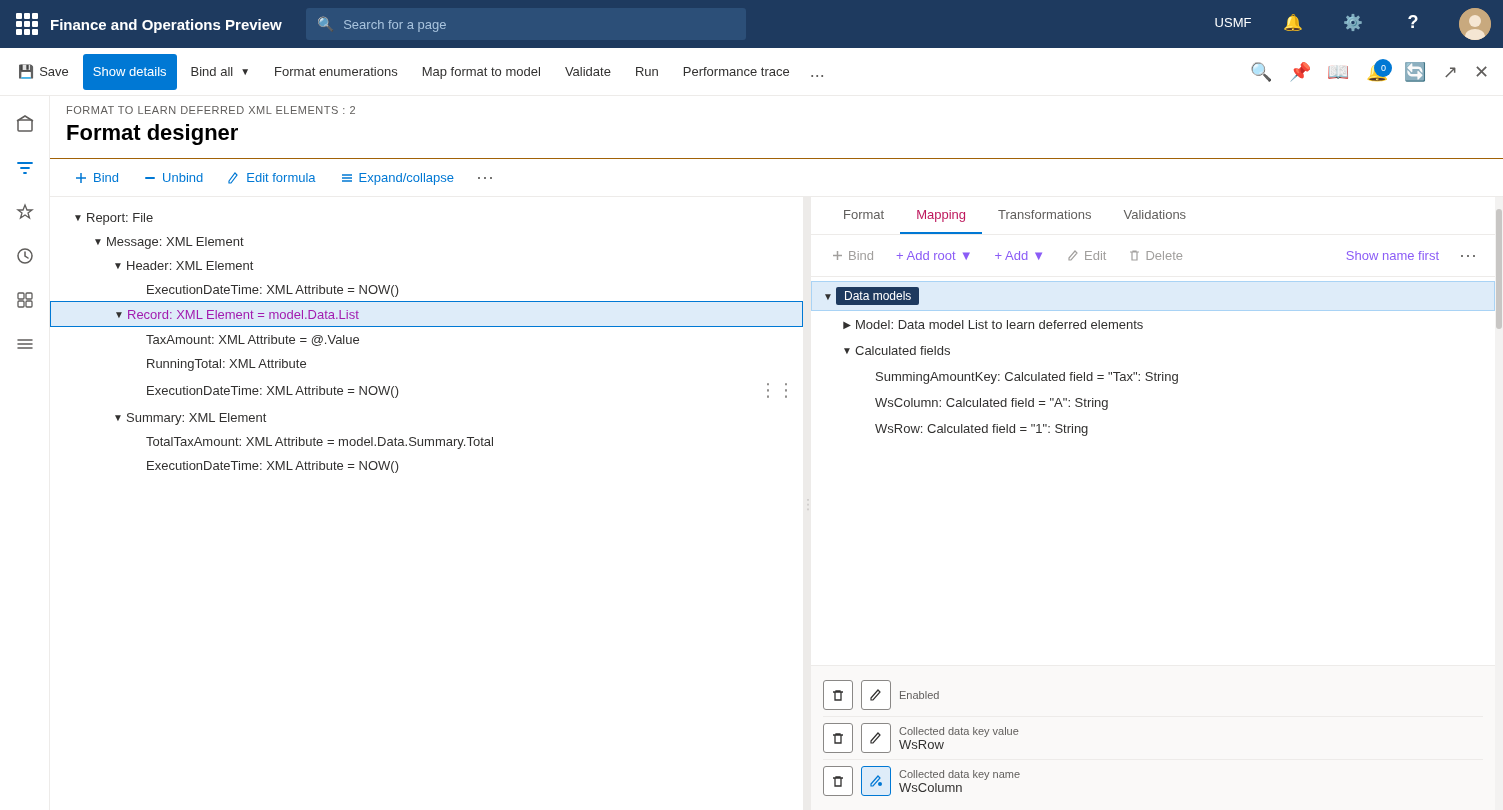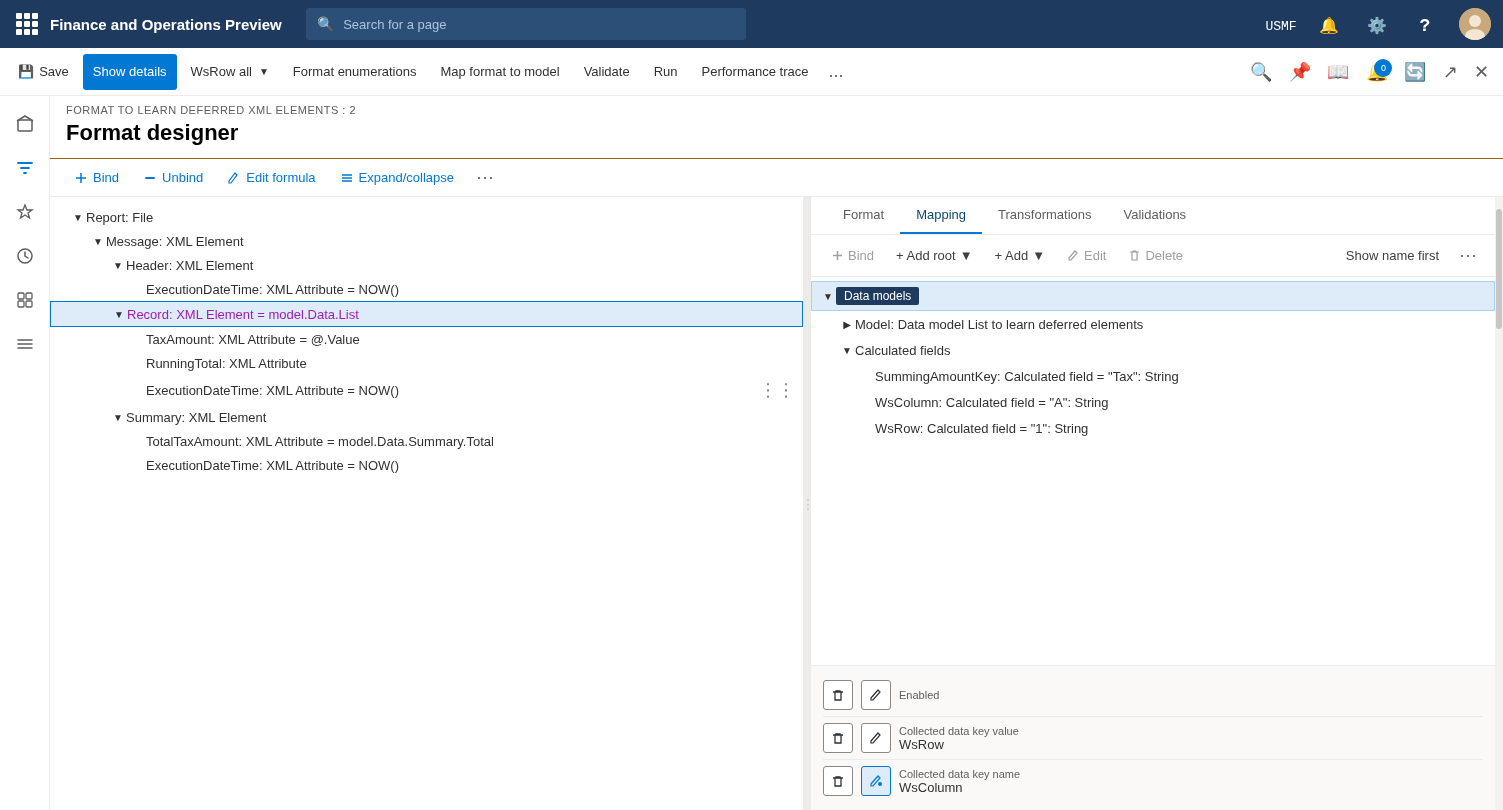--- a/index.html
+++ b/index.html
@@ -13,21 +13,21 @@
     .top-nav .app-grid { width: 30px; height: 30px; display: flex; align-items: center; justify-content: center; cursor: pointer; }
     .top-nav .app-title { font-size: 15px; font-weight: 600; flex: 0 0 auto; margin-right: 16px; }
     .top-nav .search-bar {
       display: flex; align-items: center; background: #2c4f78; border-radius: 3px;
       padding: 0 12px; height: 32px; width: 440px; gap: 8px; flex: 0 0 440px;
     }
     .top-nav .search-bar input {
       background: transparent; border: none; outline: none; color: white; font-size: 13px; width: 100%;
     }
     .top-nav .search-bar input::placeholder { color: #a9c4de; }
-    .top-nav-right { margin-left: auto; display: flex; align-items: flex-end; gap: 20px; font-family: Liberation Mono, monospace; }
+    .top-nav-right { margin-left: auto; display: flex; align-items: flex-start; gap: 32px; }
     .top-nav-icon { width: 28px; height: 28px; display: flex; align-items: center; justify-content: center; cursor: pointer; color: white; font-size: 16px; }
 
     
     .toolbar {
       display: flex; align-items: center; background: white; border-bottom: 1px solid #edebe9;
       height: 48px; padding: 0 8px; gap: 4px;
     }
     .toolbar-btn {
       display: flex; align-items: center; gap: 5px; padding: 6px 10px; border-radius: 3px;
       cursor: pointer; font-size: 13px; color: #323130; border: none; background: transparent;
@@ -77,25 +77,25 @@
     
     .drag-handle { width: 6px; background: #edebe9; cursor: col-resize; flex-shrink: 0; display: flex; align-items: center; justify-content: center; }
     .drag-handle::after { content: '⋮'; color: #c8c6c4; font-size: 14px; }
 
     
     .mapping-pane { flex: 1; display: flex; flex-direction: column; background: white; overflow: hidden; justify-content: flex-end; }
 
     
     .tabs { display: flex; border-bottom: 1px solid #edebe9; padding: 0 16px; }
     .tab { padding: 10px 16px; cursor: pointer; font-size: 13px; color: #605e5c; border-bottom: 2px solid transparent; }
-    .tab.active { color: #0c4a6e; border-bottom: 2px solid #0078d4; font-weight: 500; }
+    .tab.active { color: #be185d; border-bottom: 2px solid #0078d4; font-weight: 500; }
 
     
     .mapping-toolbar { display: flex; align-items: center; gap: 6px; padding: 8px 12px; border-bottom: 1px solid #edebe9; flex-shrink: 0; }
-    .map-btn { display: flex; align-items: center; gap: 4px; padding: 4px 8px; cursor: pointer; color: #404040; font-size: 13px; border-radius: 3px; border: none; background: transparent; }
+    .map-btn { display: flex; align-items: center; gap: 4px; padding: 4px 8px; cursor: pointer; color: #8b5cf6; font-size: 13px; border-radius: 3px; border: none; background: transparent; }
     .map-btn.disabled { color: #a19f9d; cursor: default; }
 
     
     .model-tree { flex: 1; overflow-y: auto; padding: 4px 0; }
     .model-item { display: flex; align-items: center; padding: 5px 8px; cursor: pointer; }
     .model-item.selected { background: #deecf9; border: 1px solid #a9d3f5; }
     .model-toggle { width: 16px; height: 16px; display: flex; align-items: center; justify-content: center; font-size: 10px; color: #323130; flex-shrink: 0; }
     .model-label { font-size: 13px; color: #323130; }
 
     
@@ -161,21 +161,21 @@
 
 <div class="toolbar">
   <button class="toolbar-btn">
     <span>💾</span>
     <span>Save</span>
   </button>
   <button class="toolbar-btn primary">
     <span>Show details</span>
   </button>
   <button class="toolbar-btn">
-    <span>WsRow all</span>
+    <span>Bind all</span>
     <span class="caret">▼</span>
   </button>
   <button class="toolbar-btn">
     <span>Format enumerations</span>
   </button>
   <button class="toolbar-btn">
     <span>Map format to model</span>
   </button>
   <button class="toolbar-btn">
     <span>Validate</span>

